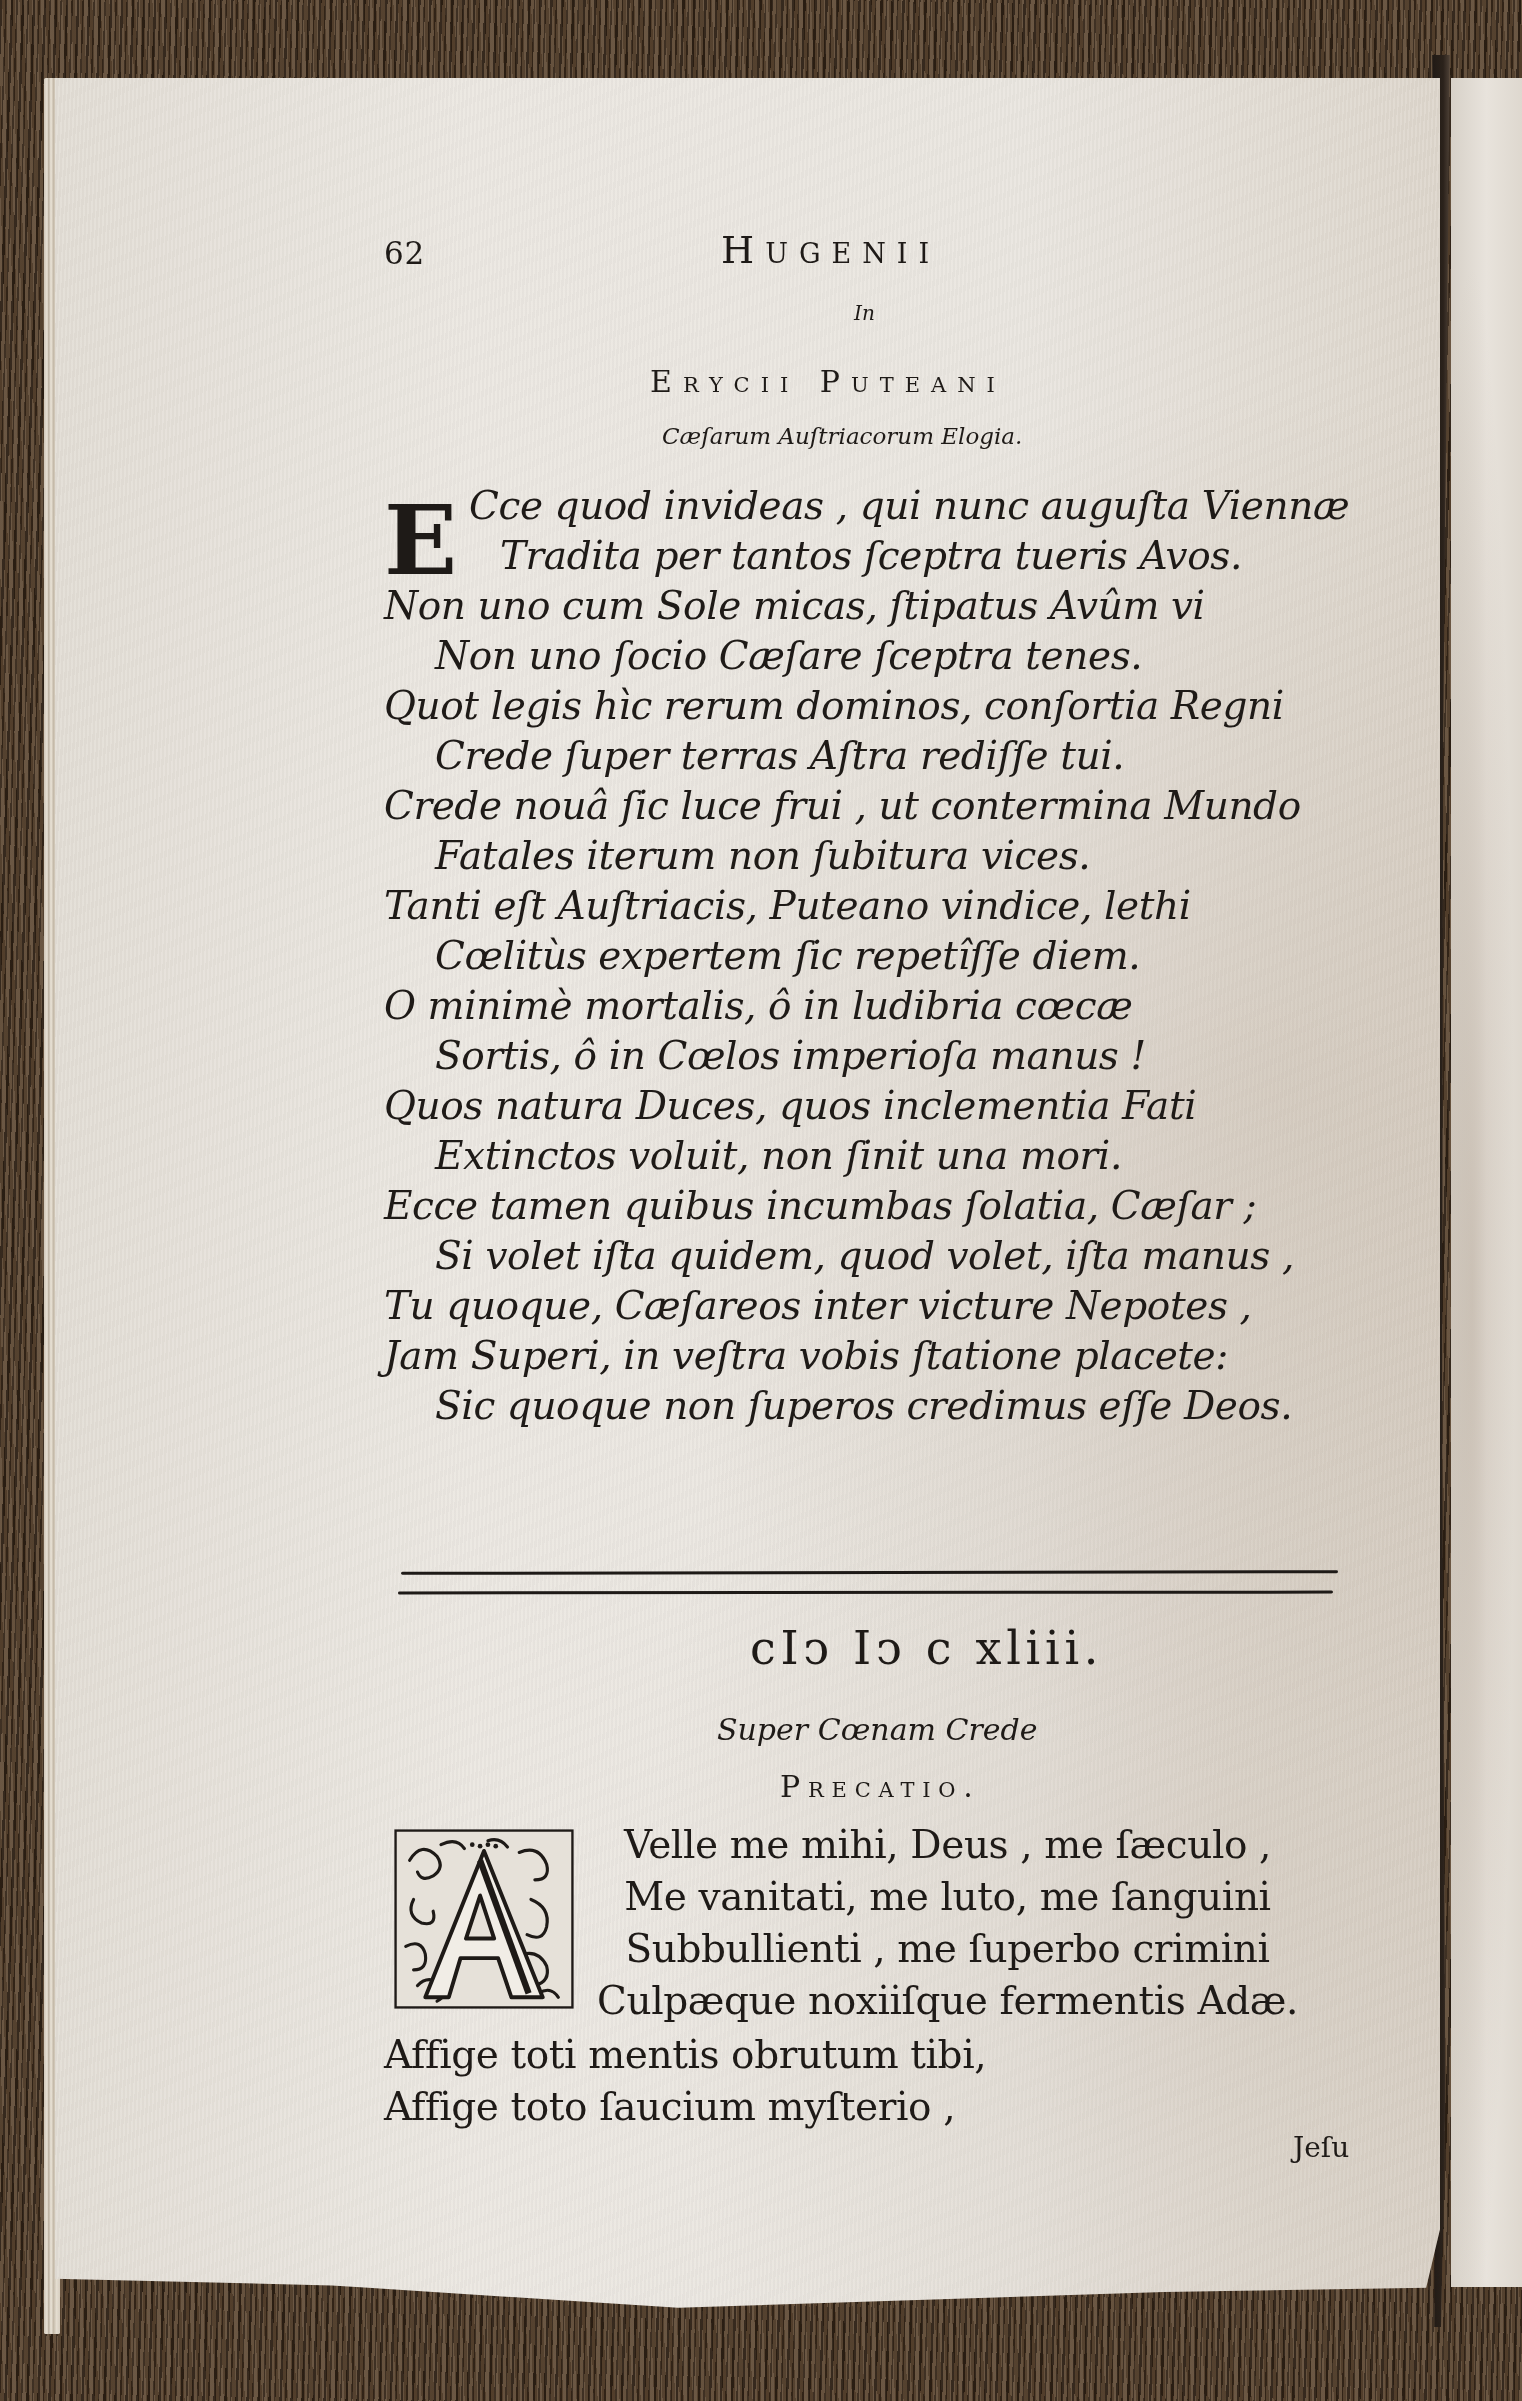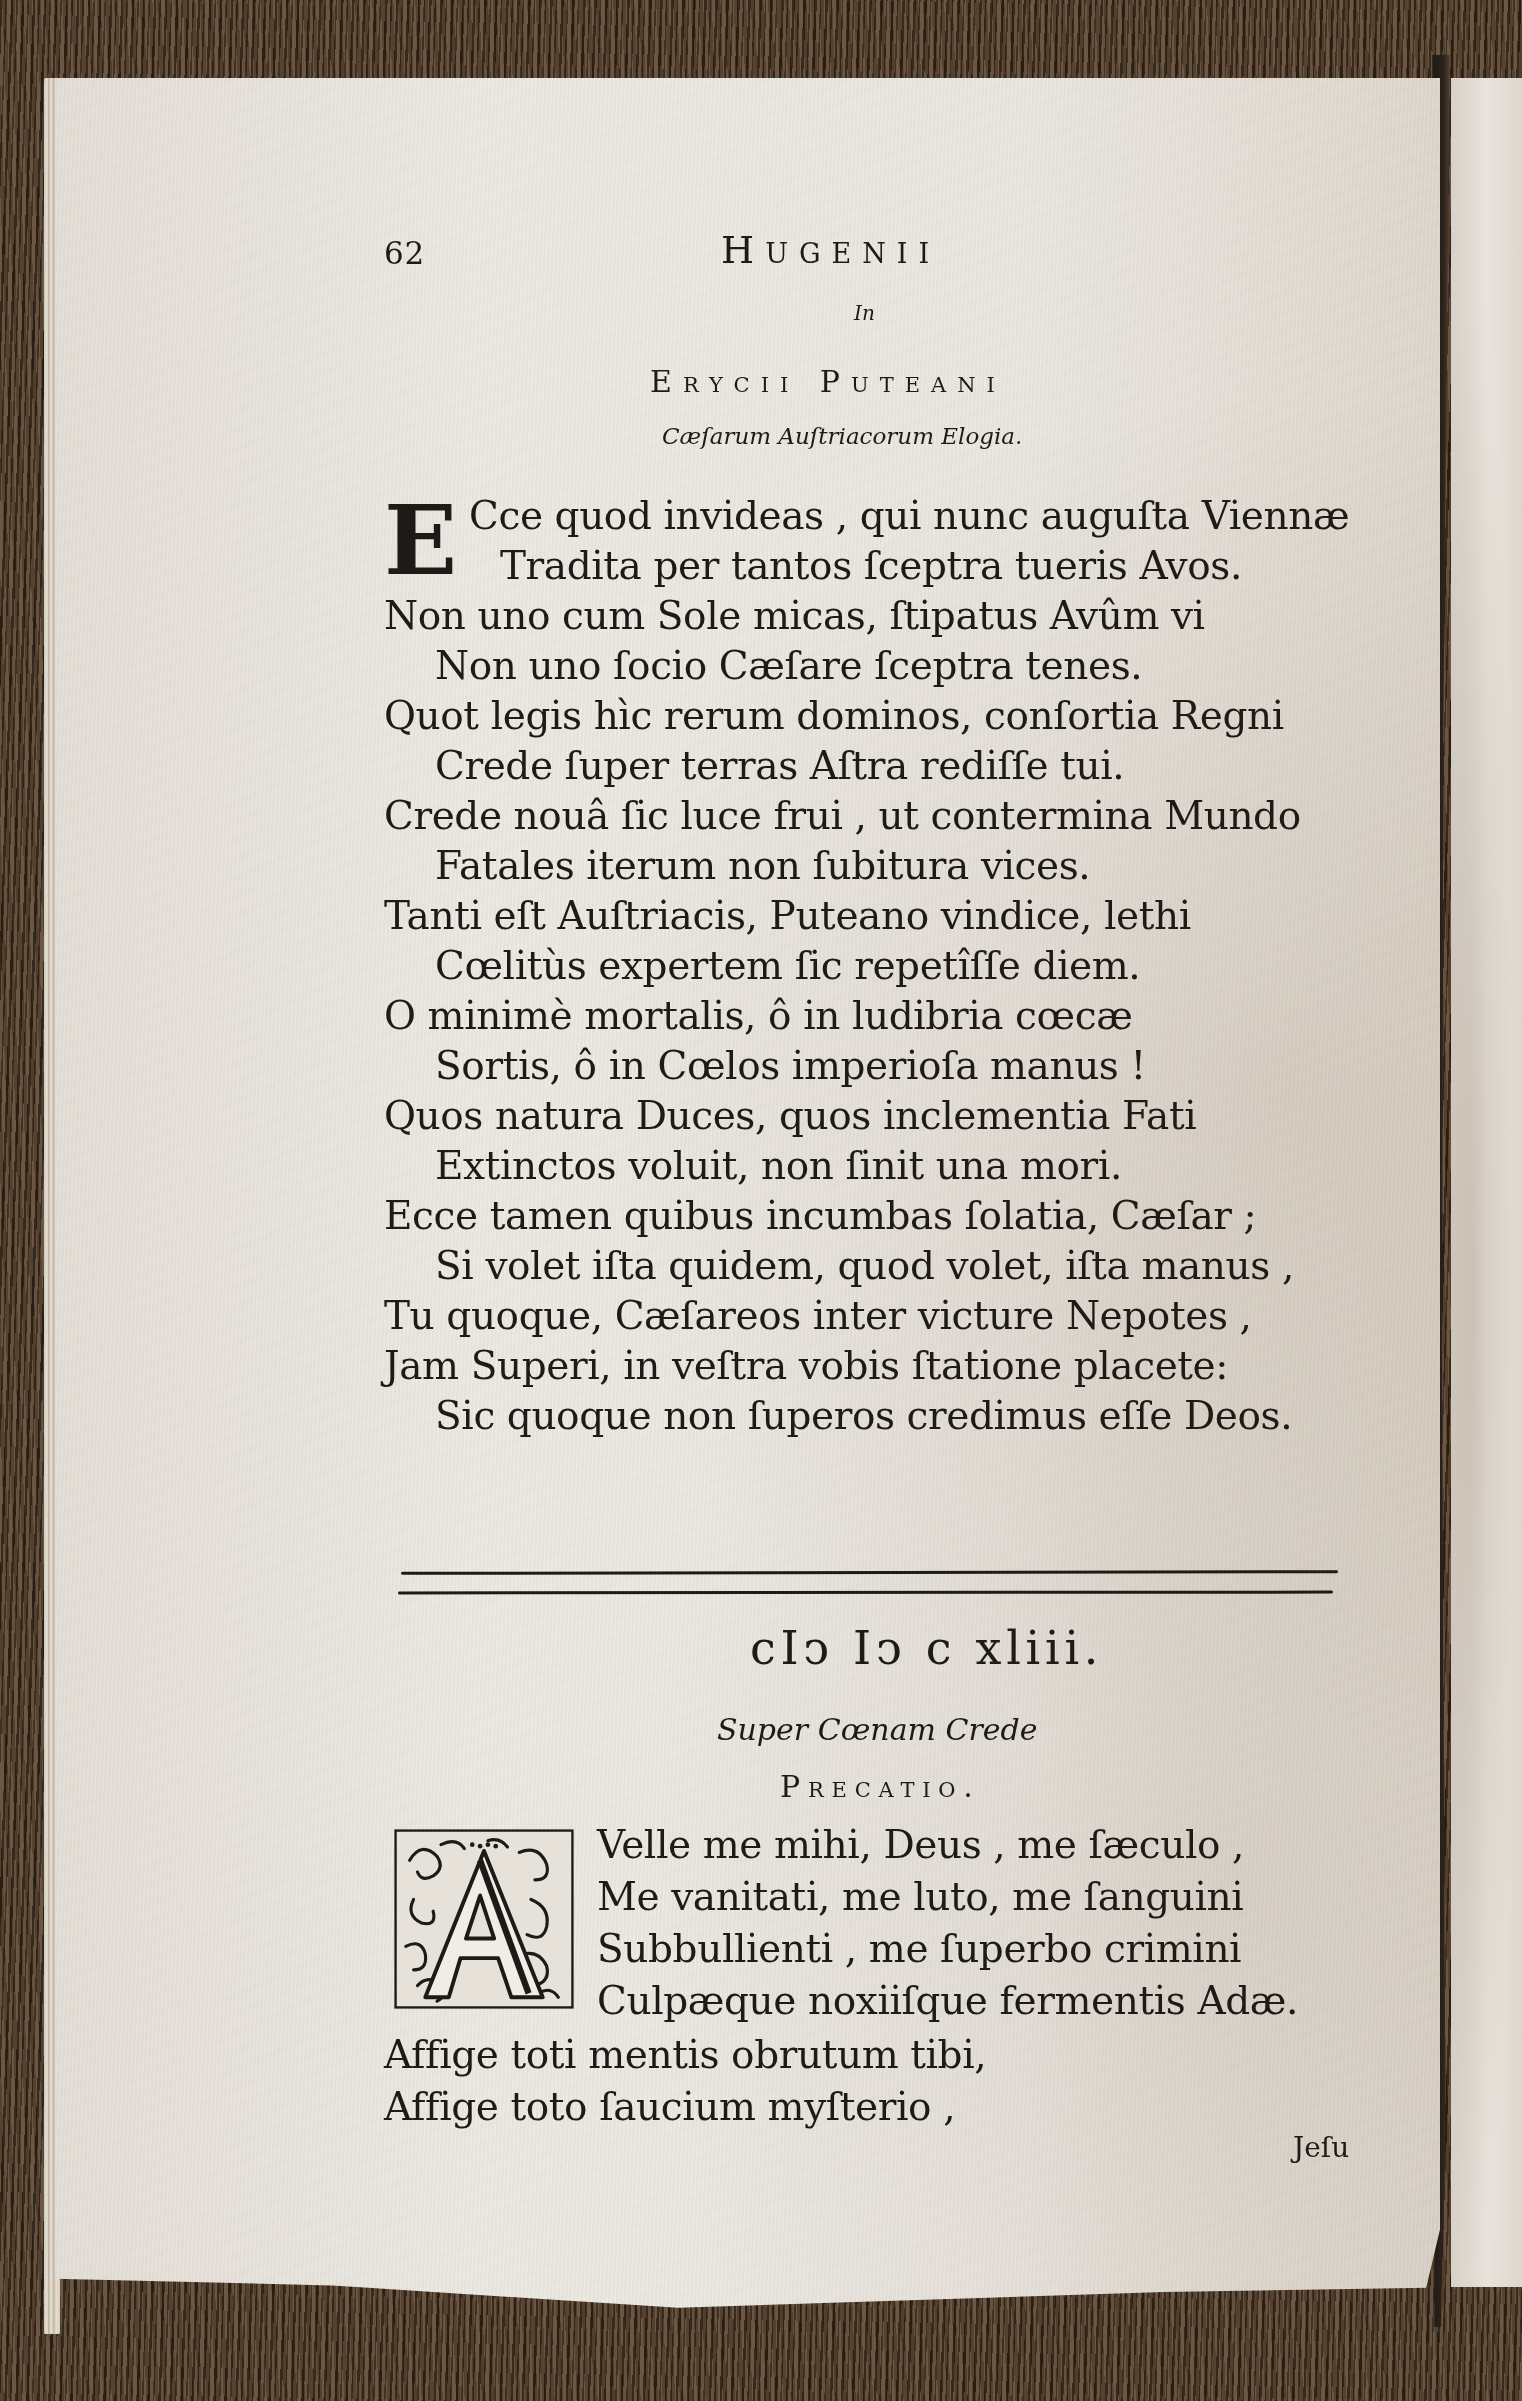--- a/index.html
+++ b/index.html
@@ -106,22 +106,23 @@
     position: absolute;
     left: 607px;
     top: 345px;
     font-size: 23px;
     font-style: italic;
   }
 
   .poem {
     position: absolute;
     left: 329px;
-    top: 413px;
+    top: 403px;
     width: 1019px;
+    font-style: italic;
   }
   .verse {
     font-size: 39px;
     line-height: 50px;
     white-space: nowrap;
     letter-spacing: -0.4px;
   }
   .verse.indent {
     padding-left: 51px;
   }
@@ -178,20 +179,21 @@
     left: 339px;
     top: 1751px;
     width: 180px;
     height: 180px;
   }
 
   .prayer {
     position: absolute;
     left: 542px;
     top: 1741px;
+    text-align: center;
   }
   .prayer .verse {
     line-height: 52px;
   }
   .prayer-tail {
     position: absolute;
     left: 329px;
     top: 1951px;
   }
   .prayer-tail .verse {

